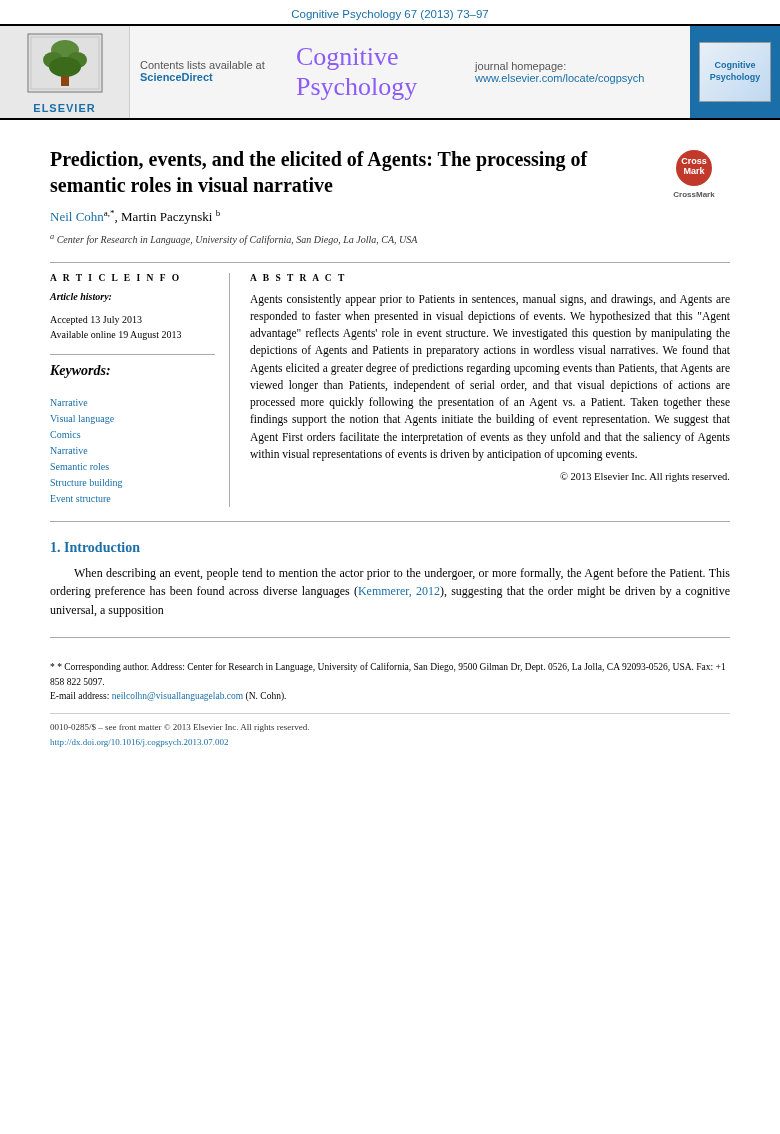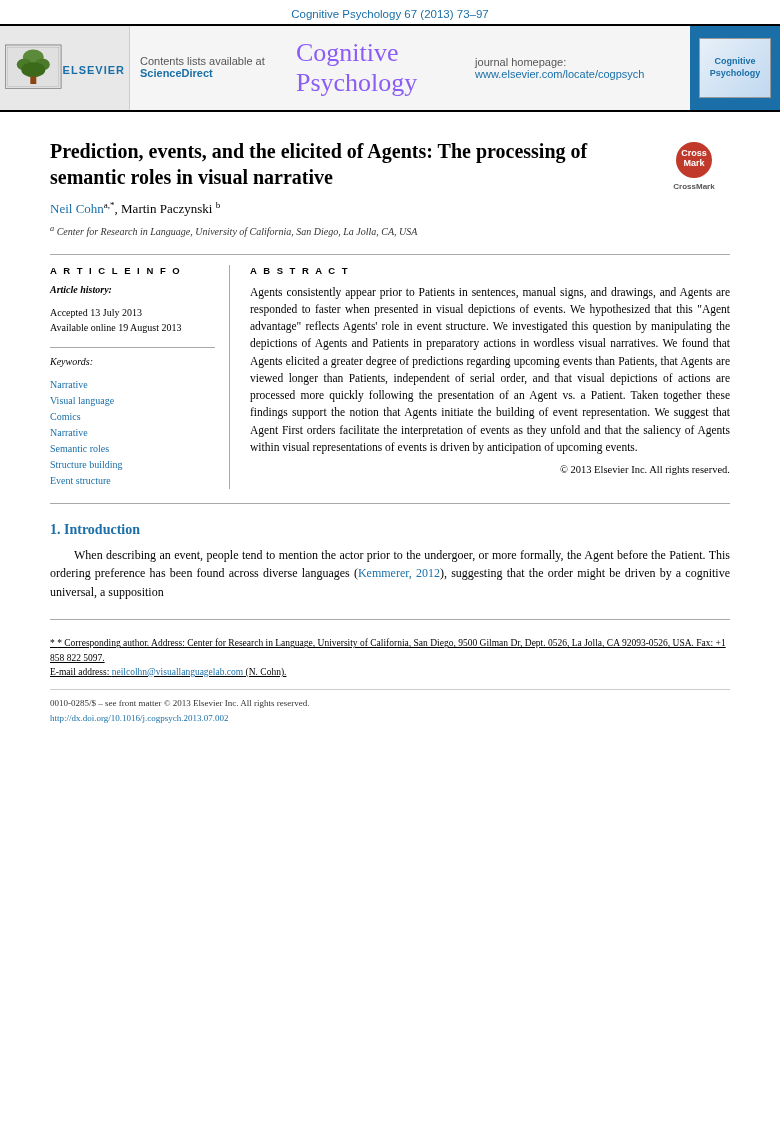--- a/index.html
+++ b/index.html
@@ -31,21 +31,21 @@
       align-items: stretch;
       border-top: 2px solid #000;
       border-bottom: 2px solid #000;
       margin: 0 0 0 0;
     }
     .header-logo {
       width: 130px;
       min-width: 130px;
       background: #e8e8e8;
       display: flex;
-      flex-direction: row;
+      flex-direction: column;
       align-items: center;
       justify-content: flex-end;
       padding: 6px 4px 4px 4px;
       border-right: 1px solid #ccc;
     }
     .elsevier-text {
       font-size: 11px;
       font-weight: bold;
       color: #1a6fa8;
       font-family: Arial, sans-serif;
@@ -199,45 +199,45 @@
       min-width: 180px;
       border-right: 1px solid #aaa;
       padding-right: 14px;
     }
     .right-col {
       flex: 1;
     }
 
     
     .section-label {
-      font-family: Liberation Sans, sans-serif;
+      font-family: Liberation Serif, serif;
       font-size: 9.5px;
       letter-spacing: 2px;
       color: #000;
       font-weight: bold;
       margin-bottom: 8px;
     }
     .article-history {
       font-size: 10px;
       font-style: italic;
       margin-bottom: 10px;
       color: #000;
       font-weight: bold;
     }
     .article-history-item {
       font-weight: normal;
       font-size: 10px;
       font-style: normal;
       line-height: 1.5;
     }
     .keywords-label {
-      font-size: 10px;
+      font-size: 14px;
       font-style: italic;
-      font-weight: normal;
-      margin-bottom: 10px;
+      font-weight: bold;
+      margin-bottom: 16px;
     }
     .keyword-item {
       font-size: 10px;
       line-height: 1.6;
       color: #000;
     }
     .keyword-link {
       color: #1a6fa8;
     }
 
@@ -273,22 +273,21 @@
       text-indent: 2em;
     }
     .inline-link {
       color: #1a6fa8;
     }
 
     
     .footnote-section {
       border-top: 1px solid #aaa;
       margin-top: 18px;
-      padding-top: 16px;
-      text-decoration: underline;
+      padding-top: 22px;
     }
     .footnote-text {
       font-size: 9.5px;
       line-height: 1.5;
       color: #000;
     }
     .footnote-link {
       color: #1a6fa8;
     }
     .footer-info {

